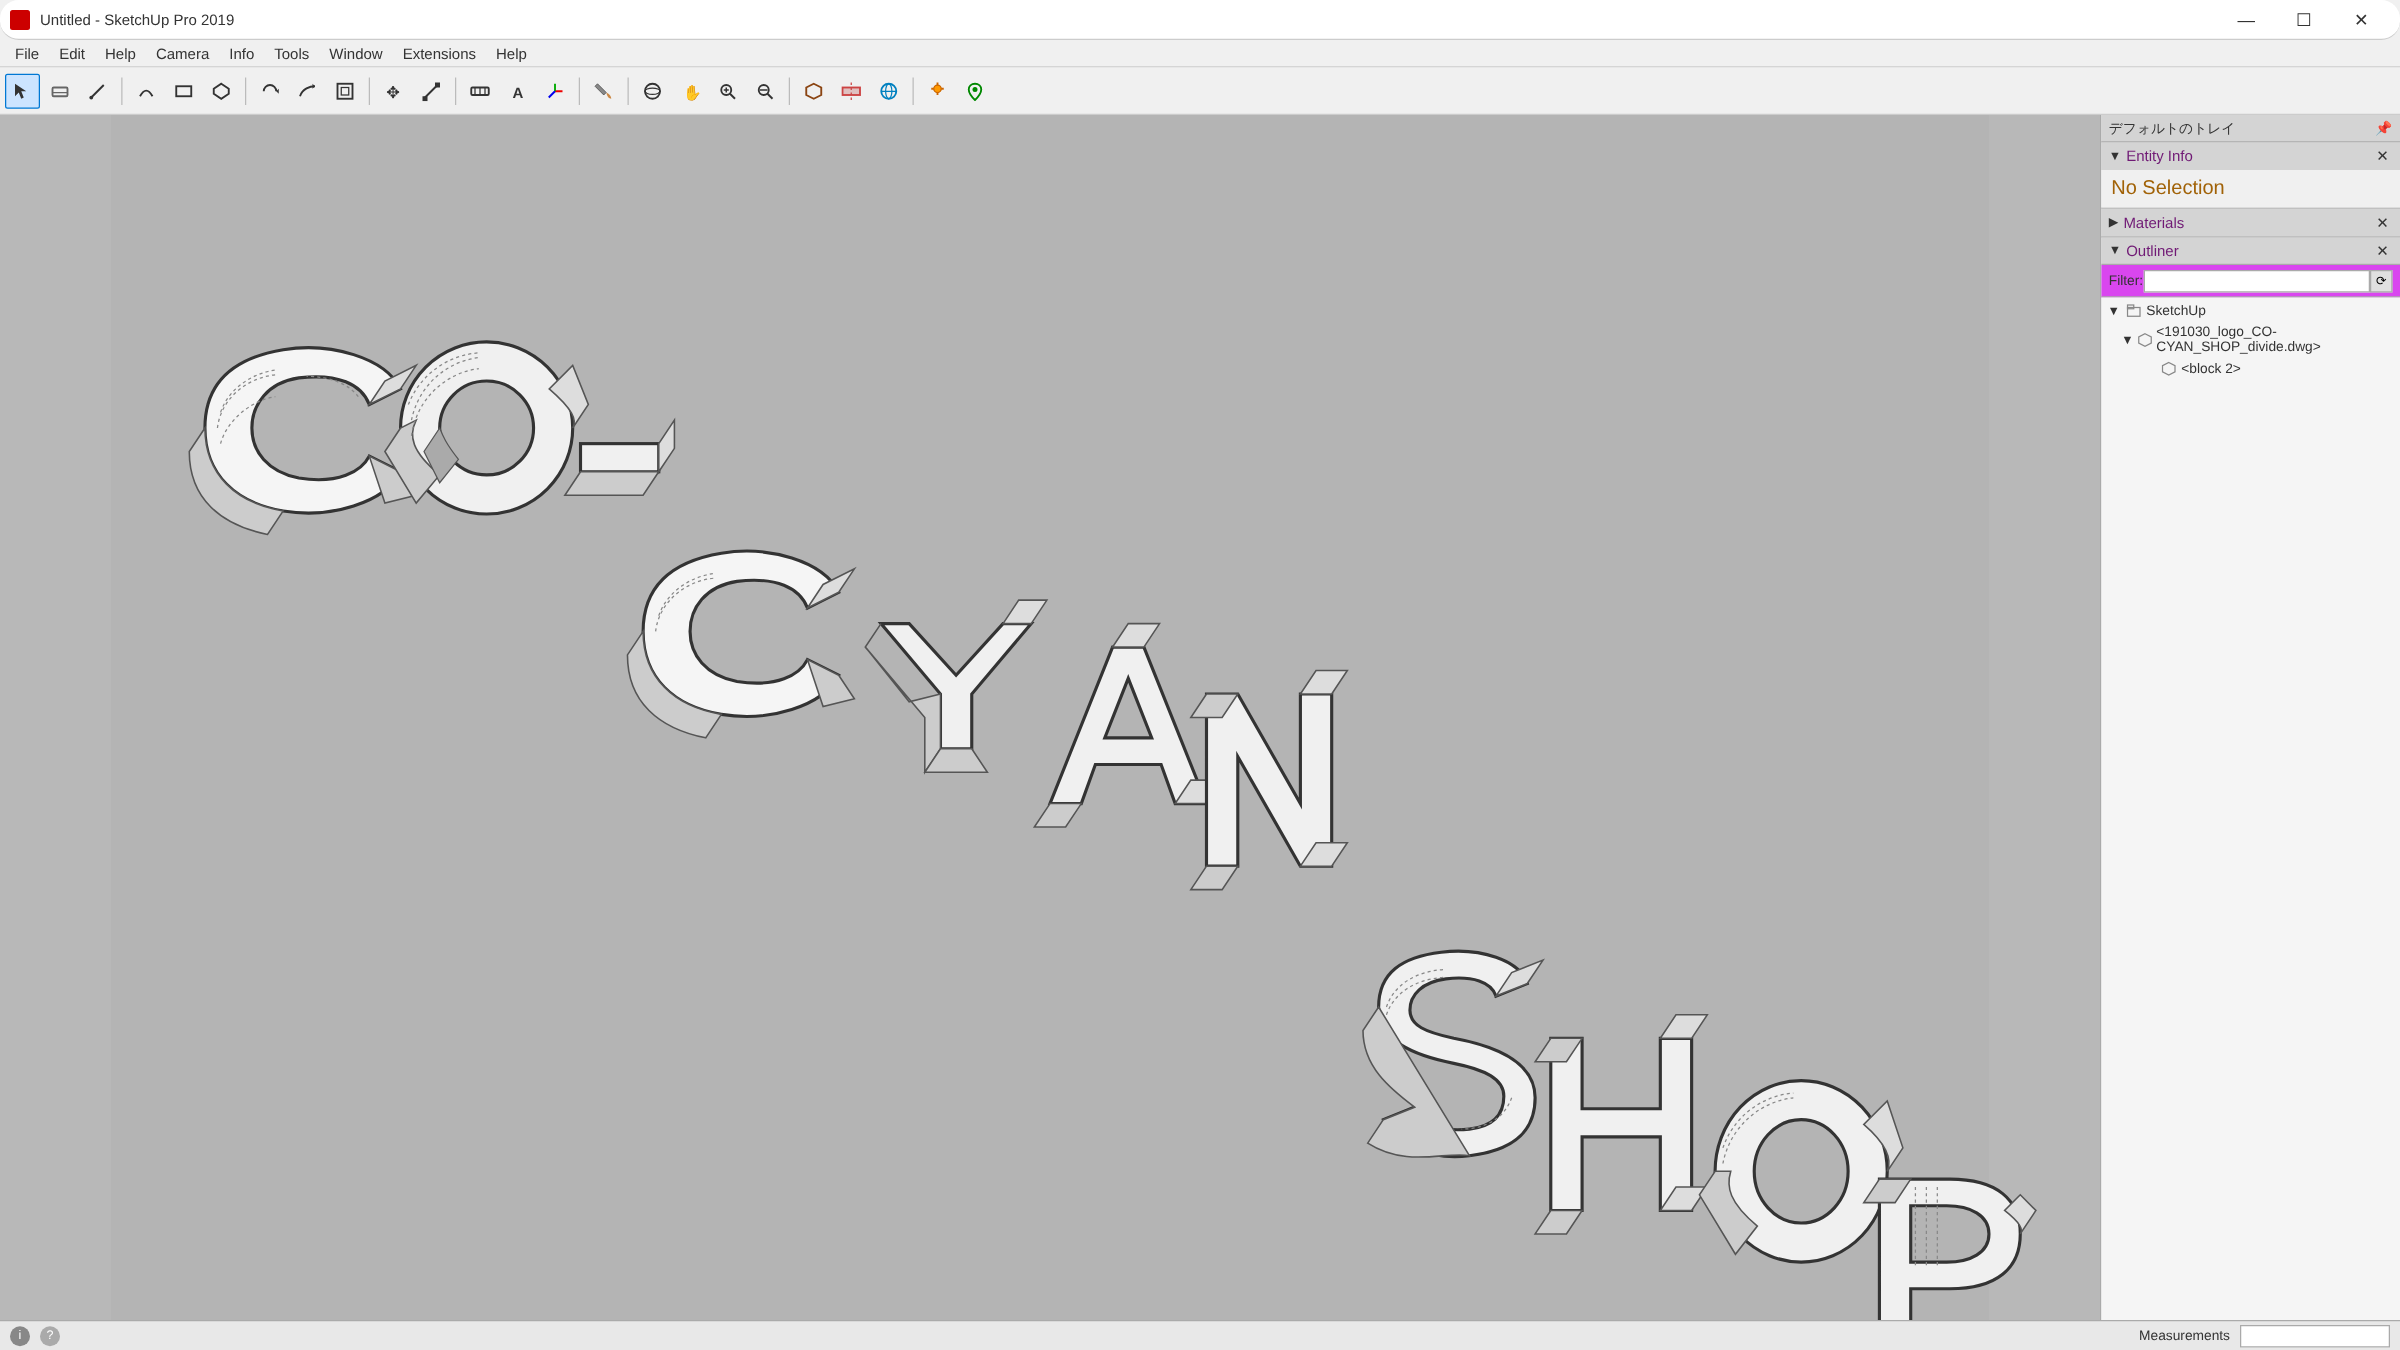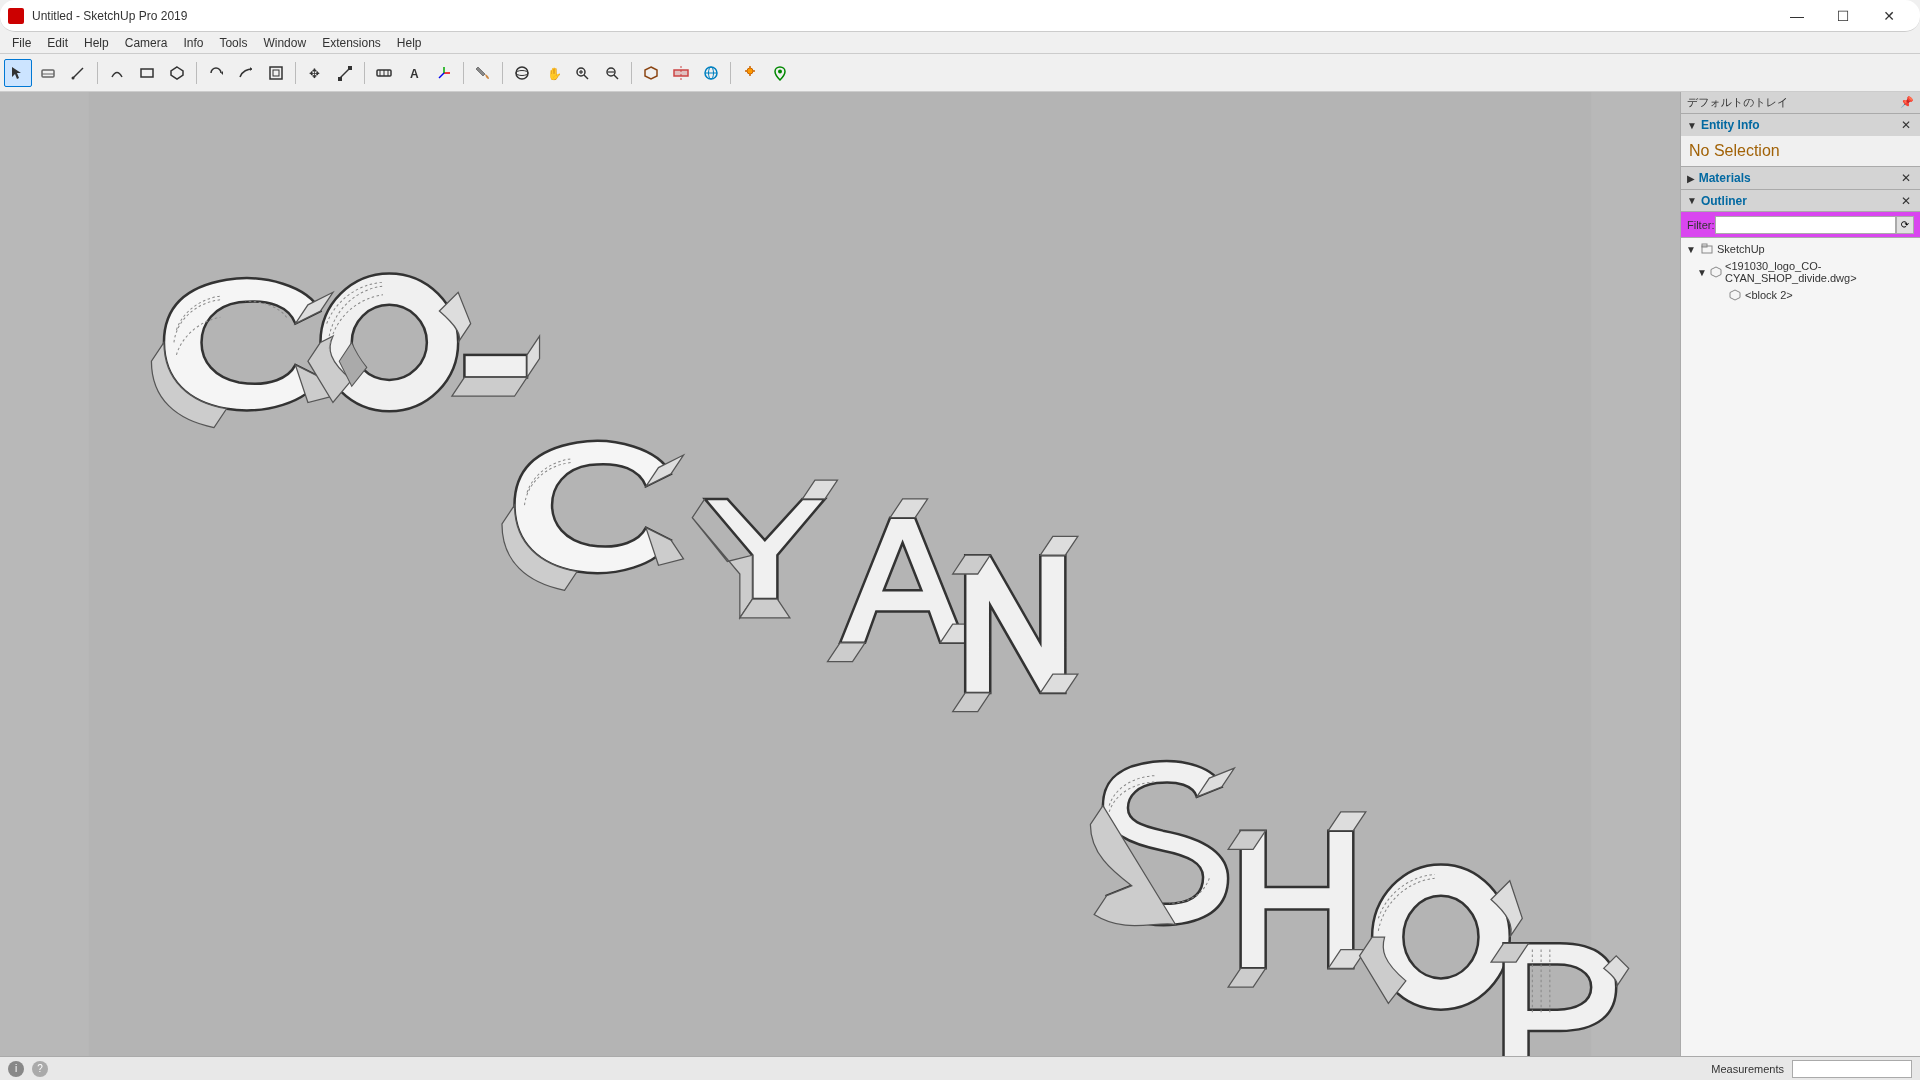--- a/index.html
+++ b/index.html
@@ -61,21 +61,21 @@
     }
     .panel-tray-label { font-size: 11px; color: #333; }
     .panel-tray-pin { font-size: 11px; color: #333; cursor: pointer; }
 
     .panel-section { border-bottom: 1px solid #aaa; flex-shrink: 0; }
     .panel-section-header {
       height: 22px; background: #d4d4d4; display: flex; align-items: center; gap: 4px;
       padding: 0 6px; cursor: pointer;
     }
     .panel-arrow { font-size: 10px; color: #333; }
-    .panel-section-title { font-size: 12px; color: #0369a1; font-weight: bold; }
+    .panel-section-title { font-size: 12px; color: #701a75; font-weight: normal; }
     .panel-close-btn { margin-left: auto; font-size: 12px; color: #333; cursor: pointer; padding: 0 3px; }
 
     .panel-section-content { background: #f0f0f0; padding: 6px 8px; min-height: 20px; }
     .entity-no-selection { font-size: 16px; color: #a16207; }
 
     
     .outliner-section { flex: 1; display: flex; flex-direction: column; overflow: hidden; }
     .outliner-header {
       height: 22px; background: #d4d4d4; display: flex; align-items: center; gap: 4px;
       padding: 0 6px; cursor: pointer; border-bottom: 1px solid #aaa; flex-shrink: 0;

